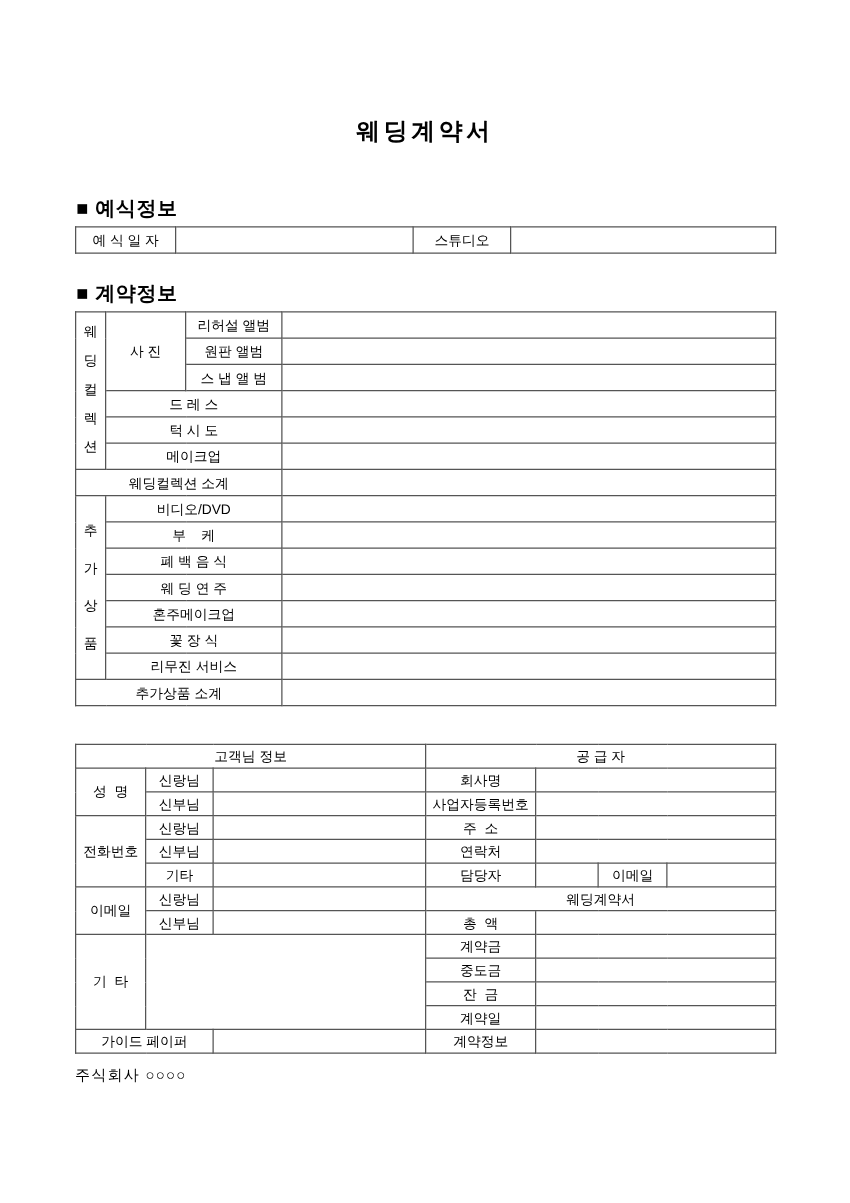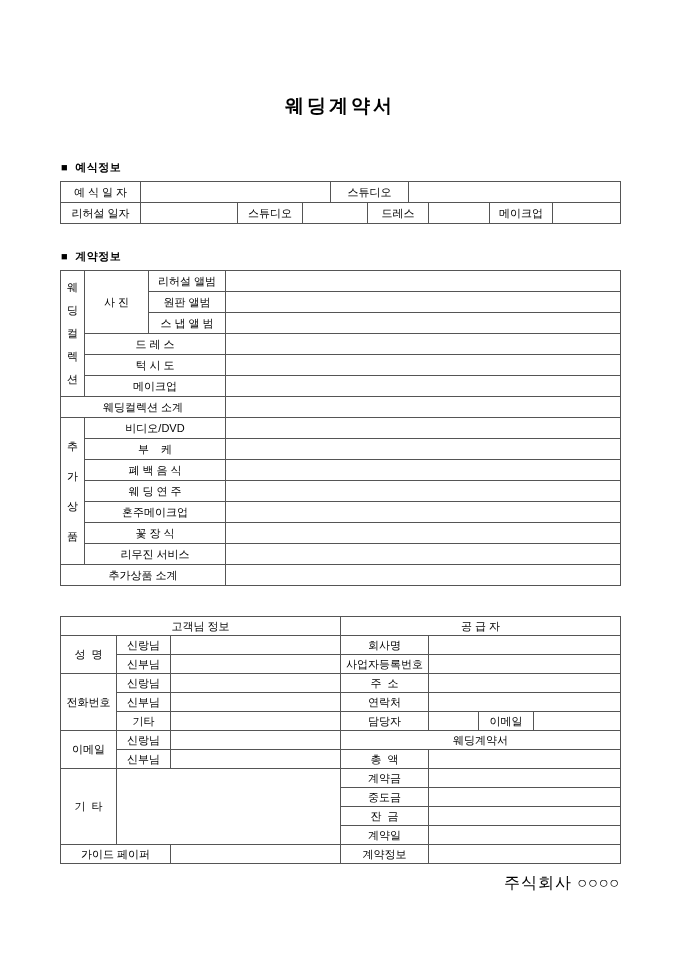--- a/index.html
+++ b/index.html
@@ -15,26 +15,25 @@
   .doc-title {
     text-align:center;
     font-size:19px;
     font-weight:bold;
     letter-spacing:3px;
     line-height:27px;
     margin-bottom:42px;
   }
 
   .sec-heading {
-    font-size:11px;
+    font-size:16px;
     font-weight:bold;
     line-height:14px;
     margin:0 0 6px 1px;
     letter-spacing:0.5px;
-    font-family:Liberation Mono, monospace;
   }
   .sec-heading.second { margin-top:26px; }
 
   table {
     border-collapse:collapse;
     table-layout:fixed;
     width:560px;
   }
   td {
     border:1px solid #555;
@@ -57,22 +56,22 @@
     margin:0 auto;
     word-break:break-all;
     white-space:normal;
     text-align:center;
     font-size:11px;
   }
   td.vert div.v5 { line-height:23px;text-align:center; }
   td.vert div.v4 { line-height:30px; }
 
   .footer {
-    text-align:right;
-    font-size:16px;
+    text-align:left;
+    font-size:12px;
     letter-spacing:1px;
     margin-top:9px;
   }
 </style>
 </head>
 <body>
 
 <div class="page">
 
   <h1 class="doc-title">웨딩계약서</h1>
@@ -84,44 +83,20 @@
       <col style="width:80px">
         <col style="width:190px">
         <col style="width:78px">
         <col style="width:212px">
     </colgroup>
     <tbody>
         <tr>
       <td>예 식 일 자</td>
       <td></td>
       <td>스튜디오</td>
-      <td></td>
-    </tr>
-  </tbody>
-    </table>
-  <table class="t1b">
-    <colgroup>
-      <col style="width:80px">
-        <col style="width:97px">
-        <col style="width:65px">
-        <col style="width:65px">
-      <col style="width:61px">
-        <col style="width:61px">
-        <col style="width:63px">
-        <col style="width:68px">
-    </colgroup>
-    <tbody>
-        <tr>
-      <td>리허설 일자</td>
-      <td></td>
-      <td>스튜디오</td>
-      <td></td>
-      <td>드레스</td>
-      <td></td>
-      <td>메이크업</td>
       <td></td>
     </tr>
   </tbody>
     </table>
 
   <div class="sec-heading second">■ 계약정보</div>
 
   <table class="t2">
     <colgroup>
       <col style="width:24px">

